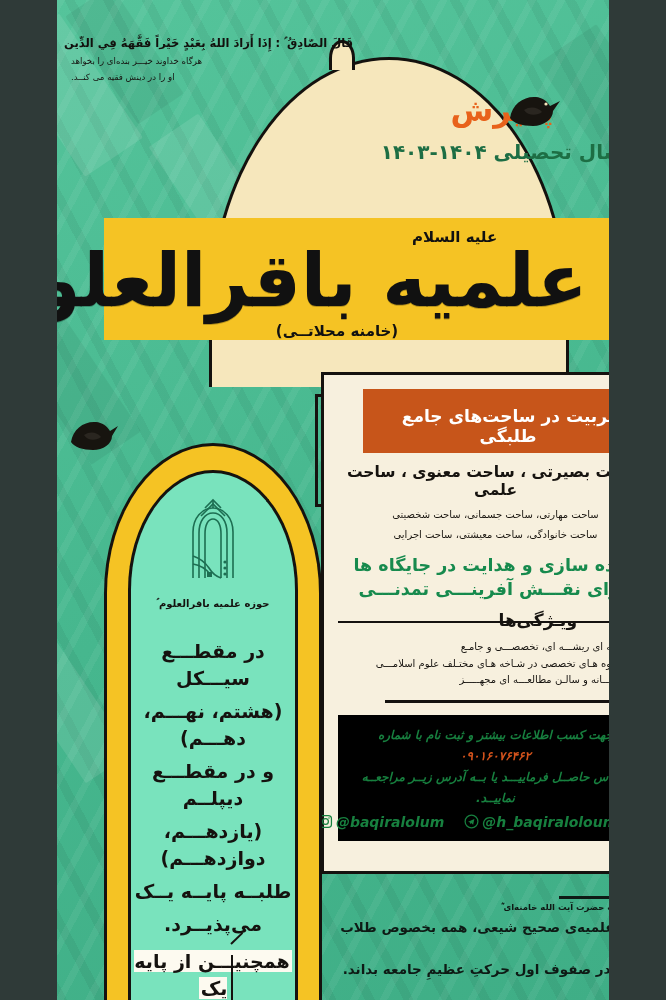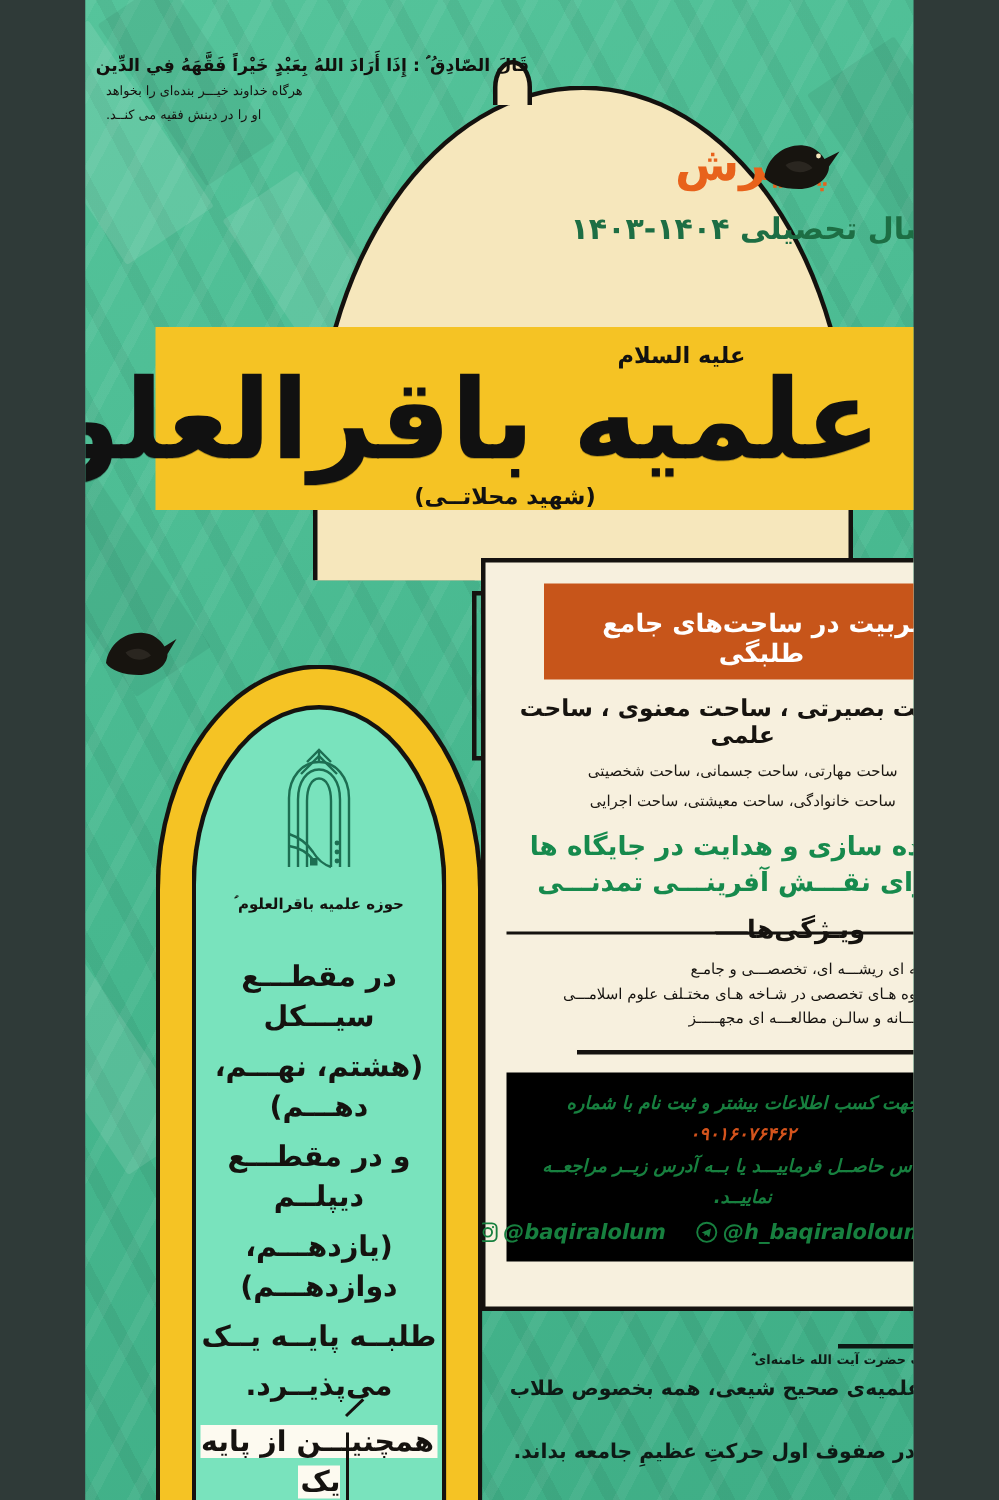--- a/index.html
+++ b/index.html
@@ -260,21 +260,21 @@
   <div class="bird" style="left:63px;top:414px;">
     <svg width="52" height="38" viewBox="0 0 52 38">
       <path d="M3 28 C5 15 16 7 28 8 C34 8.5 39 12 42 17 L50 12 L44 22 C44 30 35 36 25 36 C15 36 6 33 3 28 Z" fill="#17140f"></path>
       <path d="M16 21 C22 17 29 18 33 23 C28 27 20 27 16 21 Z" fill="#2a2620"></path>
     </svg>
   </div>
 
   <div class="title-band"></div>
   <div class="title-main">حوزه علمیه باقرالعلوم</div>
   <div class="title-sup">علیه السلام</div>
-  <div class="title-sub">(شهید محلاتــی)</div>
+  <div class="title-sub">(خامنه محلاتــی)</div>
 
   <div class="bracket-h" style="left:258px;top:394px;width:34px;"></div>
   <div class="bracket-v" style="left:258px;top:394px;height:112px;"></div>
   <div class="bracket-h" style="left:258px;top:504px;width:26px;"></div>
 
   <div class="panel">
     <div class="panel-inner">
 
       <div class="orange-bar">تربیت در ساحت‌های جامع طلبگی</div>
 

